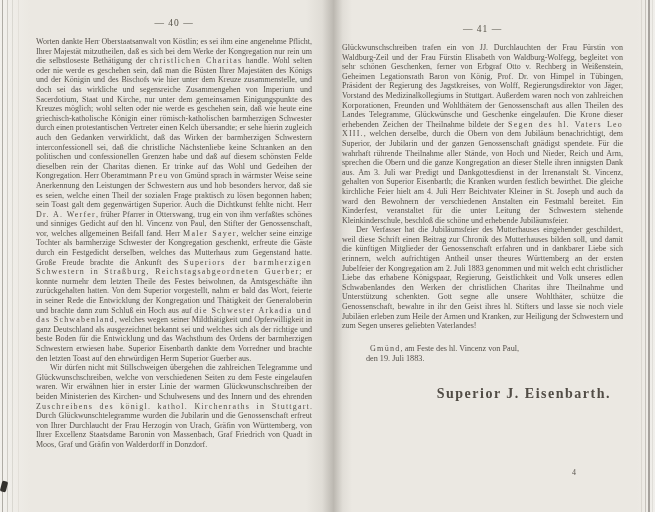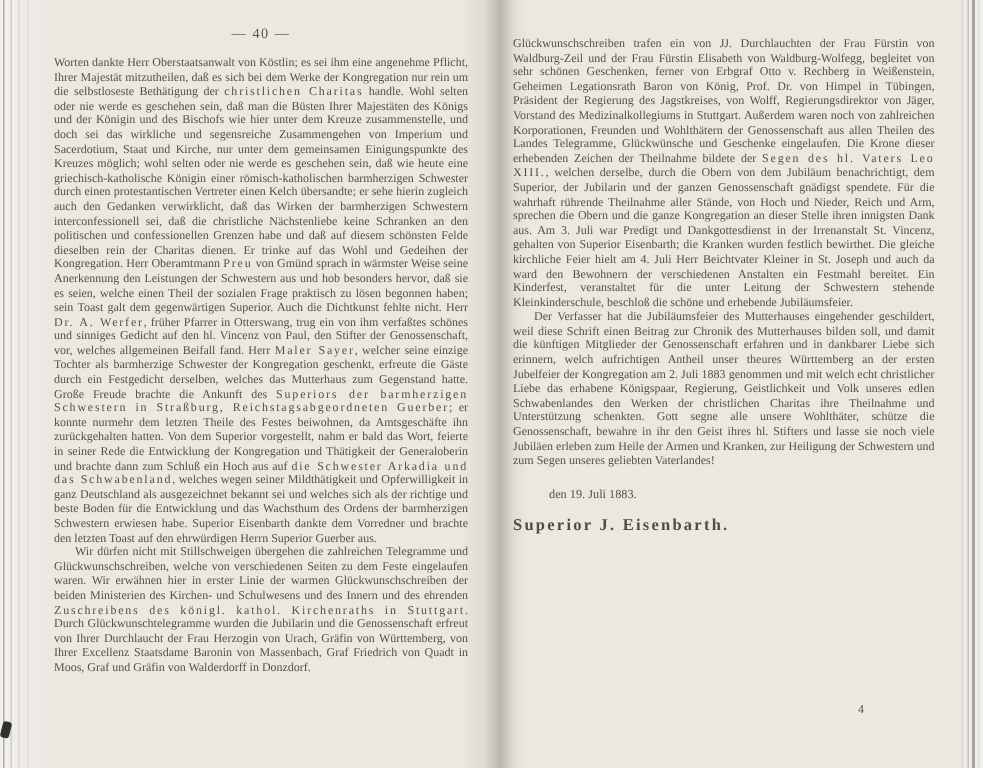--- a/index.html
+++ b/index.html
@@ -40,22 +40,22 @@
   .page-right{left:342px;top:24px;width:281px;}
   .folio{text-align:center;font-size:9.5px;letter-spacing:1px;
     color:#575349;margin:0 0 9px 0;}
   .body p.para{margin:0;text-align:justify;font-size:8px;line-height:9.6px;
     color:#55504a;overflow-wrap:break-word;}
   .body p.para.indent{text-indent:14px;}
   .sperr{letter-spacing:1.2px;}
   .dateline{margin-top:13px;font-size:8.2px;line-height:10px;color:#55504a;}
   .dl1{margin-left:28px;}
   .dl2{margin-left:24px;}
-  .signature{margin-top:9px;padding-right:12px;
-    font-size:11px;font-weight:bold;letter-spacing:1.5px;color:#514c45;}
+  .signature{margin-top:22px;text-align:right;padding-right:12px;
+    font-size:14px;font-weight:bold;letter-spacing:1.5px;color:#514c45;}
   .sigmark{position:absolute;left:230px;top:444px;font-size:8px;color:#5a554e;}
 </style>
 </head>
 <body>
 
 <div class="scan">
 
   <div class="edge-left">
     <i class="l1"></i>
       <i class="l2"></i>
@@ -73,24 +73,26 @@
 
   <div class="page page-left">
     <div class="folio">— 40 —</div>
     <div class="body">
         <p class="para"><span>Worten dankte Herr Oberstaatsanwalt von Köstlin; es sei ihm eine angenehme Pflicht, Ihrer Majestät mitzutheilen, daß es sich bei dem Werke der Kongregation nur rein um die selbstloseste Bethätigung der </span><span class="sperr">christlichen Charitas</span><span> handle. Wohl selten oder nie werde es geschehen sein, daß man die Büsten Ihrer Majestäten des Königs und der Königin und des Bischofs wie hier unter dem Kreuze zusammenstelle, und doch sei das wirkliche und segensreiche Zusammengehen von Imperium und Sacerdotium, Staat und Kirche, nur unter dem gemeinsamen Einigungspunkte des Kreuzes möglich; wohl selten oder nie werde es geschehen sein, daß wie heute eine griechisch-katholische Königin einer römisch-katholischen barmherzigen Schwester durch einen protestantischen Vertreter einen Kelch übersandte; er sehe hierin zugleich auch den Gedanken verwirklicht, daß das Wirken der barmherzigen Schwestern interconfessionell sei, daß die christliche Nächstenliebe keine Schranken an den politischen und confessionellen Grenzen habe und daß auf diesem schönsten Felde dieselben rein der Charitas dienen. Er trinke auf das Wohl und Gedeihen der Kongregation. Herr Oberamtmann </span><span class="sperr">Preu</span><span> von Gmünd sprach in wärmster Weise seine Anerkennung den Leistungen der Schwestern aus und hob besonders hervor, daß sie es seien, welche einen Theil der sozialen Frage praktisch zu lösen begonnen haben; sein Toast galt dem gegenwärtigen Superior. Auch die Dichtkunst fehlte nicht. Herr </span><span class="sperr">Dr. A. Werfer</span><span>, früher Pfarrer in Otterswang, trug ein von ihm verfaßtes schönes und sinniges Gedicht auf den hl. Vincenz von Paul, den Stifter der Genossenschaft, vor, welches allgemeinen Beifall fand. Herr </span><span class="sperr">Maler Sayer</span><span>, welcher seine einzige Tochter als barmherzige Schwester der Kongregation geschenkt, erfreute die Gäste durch ein Festgedicht derselben, welches das Mutterhaus zum Gegenstand hatte. Große Freude brachte die Ankunft des </span><span class="sperr">Superiors der barmherzigen Schwestern in Straßburg, Reichstagsabgeordneten Guerber</span><span>; er konnte nurmehr dem letzten Theile des Festes beiwohnen, da Amtsgeschäfte ihn zurückgehalten hatten. Von dem Superior vorgestellt, nahm er bald das Wort, feierte in seiner Rede die Entwicklung der Kongregation und Thätigkeit der Generaloberin und brachte dann zum Schluß ein Hoch aus auf </span><span class="sperr">die Schwester Arkadia und das Schwabenland</span><span>, welches wegen seiner Mildthätigkeit und Opferwilligkeit in ganz Deutschland als ausgezeichnet bekannt sei und welches sich als der richtige und beste Boden für die Entwicklung und das Wachsthum des Ordens der barmherzigen Schwestern erwiesen habe. Superior Eisenbarth dankte dem Vorredner und brachte den letzten Toast auf den ehrwürdigen Herrn Superior Guerber aus.</span></p>
         <p class="para indent"><span>Wir dürfen nicht mit Stillschweigen übergehen die zahlreichen Telegramme und Glückwunschschreiben, welche von verschiedenen Seiten zu dem Feste eingelaufen waren. Wir erwähnen hier in erster Linie der warmen Glückwunschschreiben der beiden Ministerien des Kirchen- und Schulwesens und des Innern und des ehrenden </span><span class="sperr">Zuschreibens des königl. kathol. Kirchenraths in Stuttgart</span><span>. Durch Glückwunschtelegramme wurden die Jubilarin und die Genossenschaft erfreut von Ihrer Durchlaucht der Frau Herzogin von Urach, Gräfin von Württemberg, von Ihrer Excellenz Staatsdame Baronin von Massenbach, Graf Friedrich von Quadt in Moos, Graf und Gräfin von Walderdorff in Donzdorf.</span></p>
       </div>
   </div>
 
   <div class="page page-right">
+    <div class="folio">— 41 —</div>
     <div class="body">
         <p class="para"><span>Glückwunschschreiben trafen ein von JJ. Durchlauchten der Frau Fürstin von Waldburg-Zeil und der Frau Fürstin Elisabeth von Waldburg-Wolfegg, begleitet von sehr schönen Geschenken, ferner von Erbgraf Otto v. Rechberg in Weißenstein, Geheimen Legationsrath Baron von König, Prof. Dr. von Himpel in Tübingen, Präsident der Regierung des Jagstkreises, von Wolff, Regierungsdirektor von Jäger, Vorstand des Medizinalkollegiums in Stuttgart. Außerdem waren noch von zahlreichen Korporationen, Freunden und Wohlthätern der Genossenschaft aus allen Theilen des Landes Telegramme, Glückwünsche und Geschenke eingelaufen. Die Krone dieser erhebenden Zeichen der Theilnahme bildete der </span><span class="sperr">Segen des hl. Vaters Leo XIII.</span><span>, welchen derselbe, durch die Obern von dem Jubiläum benachrichtigt, dem Superior, der Jubilarin und der ganzen Genossenschaft gnädigst spendete. Für die wahrhaft rührende Theilnahme aller Stände, von Hoch und Nieder, Reich und Arm, sprechen die Obern und die ganze Kongregation an dieser Stelle ihren innigsten Dank aus. Am 3. Juli war Predigt und Dankgottesdienst in der Irrenanstalt St. Vincenz, gehalten von Superior Eisenbarth; die Kranken wurden festlich bewirthet. Die gleiche kirchliche Feier hielt am 4. Juli Herr Beichtvater Kleiner in St. Joseph und auch da ward den Bewohnern der verschiedenen Anstalten ein Festmahl bereitet. Ein Kinderfest, veranstaltet für die unter Leitung der Schwestern stehende Kleinkinderschule, beschloß die schöne und erhebende Jubiläumsfeier.</span></p>
         <p class="para indent"><span>Der Verfasser hat die Jubiläumsfeier des Mutterhauses eingehender geschildert, weil diese Schrift einen Beitrag zur Chronik des Mutterhauses bilden soll, und damit die künftigen Mitglieder der Genossenschaft erfahren und in dankbarer Liebe sich erinnern, welch aufrichtigen Antheil unser theures Württemberg an der ersten Jubelfeier der Kongregation am 2. Juli 1883 genommen und mit welch echt christlicher Liebe das erhabene Königspaar, Regierung, Geistlichkeit und Volk unseres edlen Schwabenlandes den Werken der christlichen Charitas ihre Theilnahme und Unterstützung schenkten. Gott segne alle unsere Wohlthäter, schütze die Genossenschaft, bewahre in ihr den Geist ihres hl. Stifters und lasse sie noch viele Jubiläen erleben zum Heile der Armen und Kranken, zur Heiligung der Schwestern und zum Segen unseres geliebten Vaterlandes!</span></p>
       </div>
     <div class="dateline">
+      <div class="dl1"><span class="sperr">Gmünd</span><span>, am Feste des hl. Vincenz von Paul,</span></div>
       <div class="dl2">den 19. Juli 1883.</div>
     </div>
     <div class="signature">Superior J. Eisenbarth.</div>
     <div class="sigmark">4</div>
   </div>
 
 </div>
 
 </body></html>

